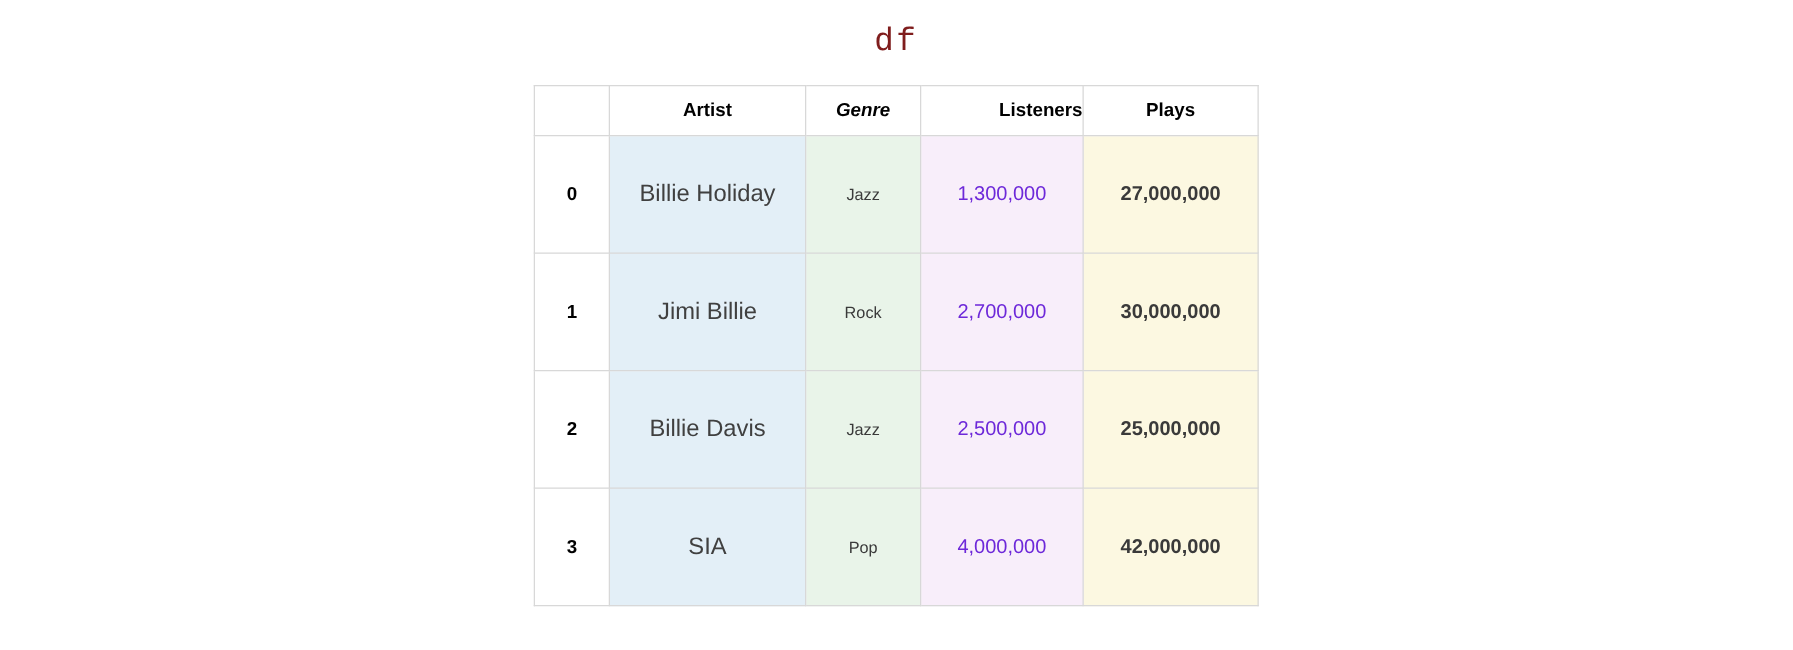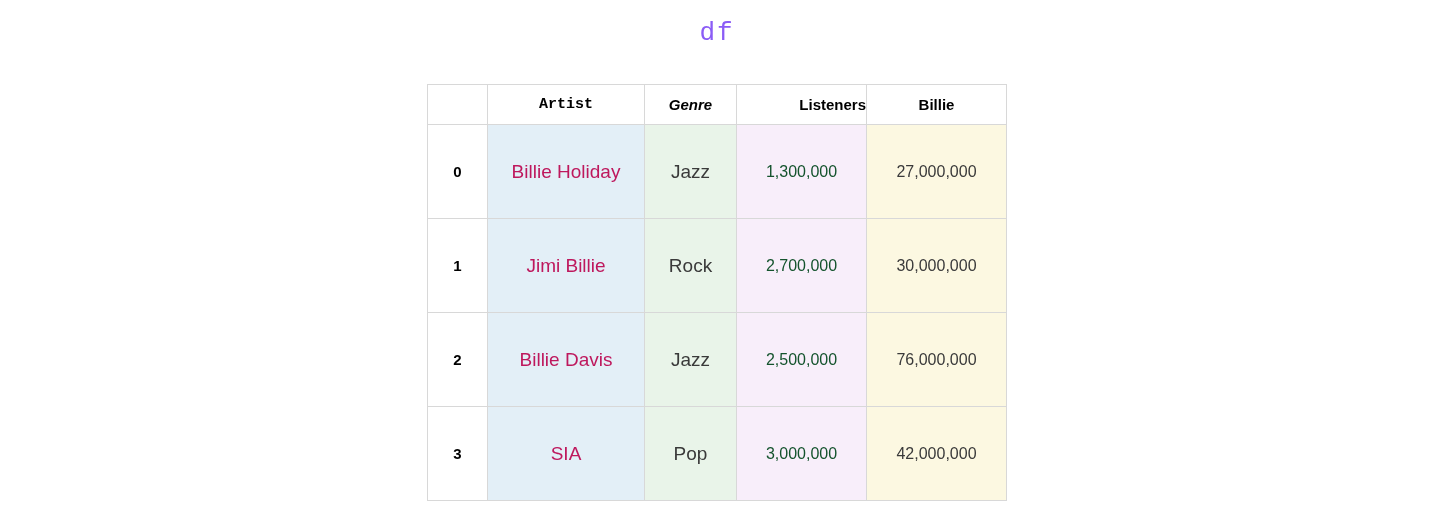--- a/index.html
+++ b/index.html
@@ -13,23 +13,23 @@
       width: 1434px;
       height: 520px;
       display: flex;
       flex-direction: column;
       align-items: center;
       padding-top: 18px;
     }
     .title {
       font-family: "Courier New", Courier, monospace;
       font-size: 26px;
-      color: #8b5cf6;
+      color: #7f1d1d;
       letter-spacing: 2px;
-      margin-bottom: 36px;
+      margin-bottom: 20px;
     }
     table {
       border-collapse: collapse;
       table-layout: fixed;
     }
     th, td {
       border: 1px solid #d8d8d8;
       text-align: center;
       vertical-align: middle;
     }
@@ -44,65 +44,65 @@
       font-weight: 700;
       font-size: 15px;
       color: #000;
       background: #fff;
       width: 60px;
     }
     tbody tr {
       height: 94px;
     }
     .col-idx { width: 60px; }
-    .col-artist { width: 157px; font-family: Liberation Mono, monospace; }
+    .col-artist { width: 157px; }
     .col-genre { width: 92px; font-style: italic; }
     .col-listeners { width: 130px; text-align: right; }
     .col-plays { width: 140px; }
     td.artist {
       background: #e3eff7;
       font-size: 19px;
-      color: #be185d;
+      color: #404040;
       font-weight: 400;
     }
     td.genre {
       background: #e9f4e9;
-      font-size: 19px;
+      font-size: 13px;
       color: #3a3a3a;
       font-weight: 400;
     }
     td.listeners {
       background: #f8eefa;
       font-size: 16px;
-      color: #14532d;
+      color: #6d28d9;
       font-weight: 400;
     }
     td.plays {
       background: #fcf8e1;
       font-size: 16px;
       color: #3a3a3a;
-      font-weight: 400;
+      font-weight: 700;
     }
     th.corner {
       background: #fff;
     }
   </style>
 </head>
 <body>
 
 <div class="title">df</div>
 
 <table>
   <thead>
     <tr>
       <th class="corner col-idx"></th>
       <th class="col-artist">Artist</th>
       <th class="col-genre">Genre</th>
       <th class="col-listeners">Listeners</th>
-      <th class="col-plays">Billie</th>
+      <th class="col-plays">Plays</th>
     </tr>
   </thead>
   <tbody>
     <tr>
       <td class="idx">0</td>
       <td class="artist">Billie Holiday</td>
       <td class="genre">Jazz</td>
       <td class="listeners">1,300,000</td>
       <td class="plays">27,000,000</td>
     </tr>
@@ -111,23 +111,23 @@
       <td class="artist">Jimi Billie</td>
       <td class="genre">Rock</td>
       <td class="listeners">2,700,000</td>
       <td class="plays">30,000,000</td>
     </tr>
     <tr>
       <td class="idx">2</td>
       <td class="artist">Billie Davis</td>
       <td class="genre">Jazz</td>
       <td class="listeners">2,500,000</td>
-      <td class="plays">76,000,000</td>
+      <td class="plays">25,000,000</td>
     </tr>
     <tr>
       <td class="idx">3</td>
       <td class="artist">SIA</td>
       <td class="genre">Pop</td>
-      <td class="listeners">3,000,000</td>
+      <td class="listeners">4,000,000</td>
       <td class="plays">42,000,000</td>
     </tr>
   </tbody>
 </table>
 
 </body></html>

